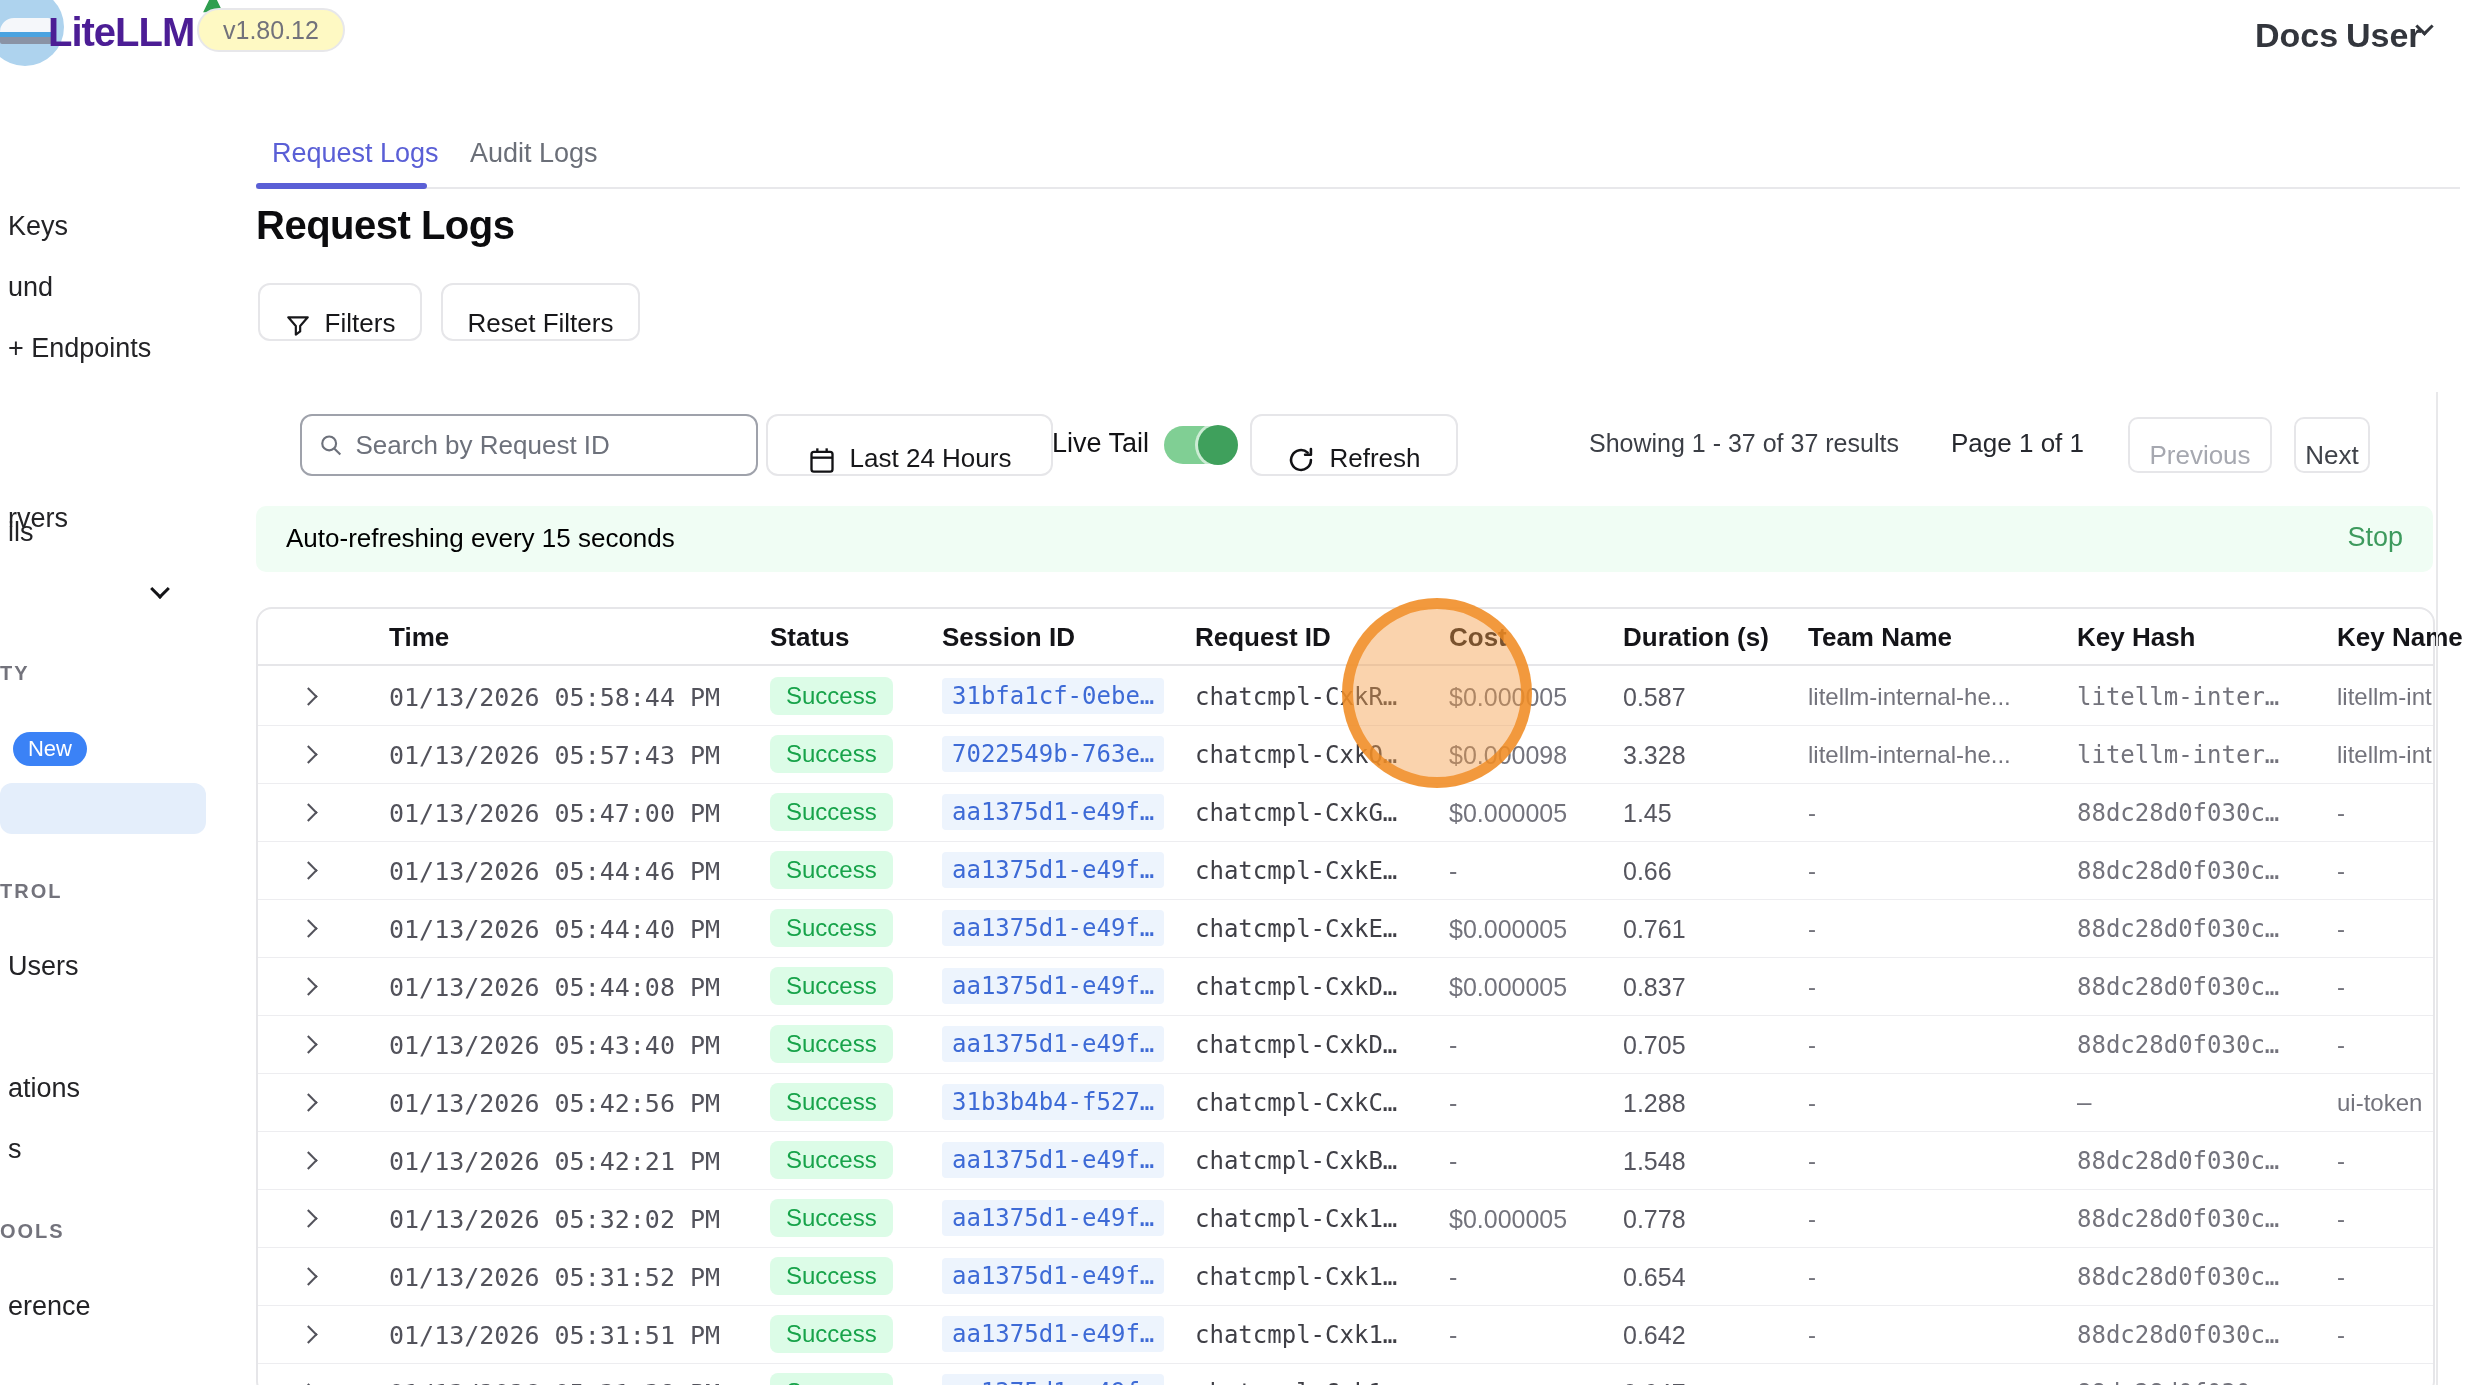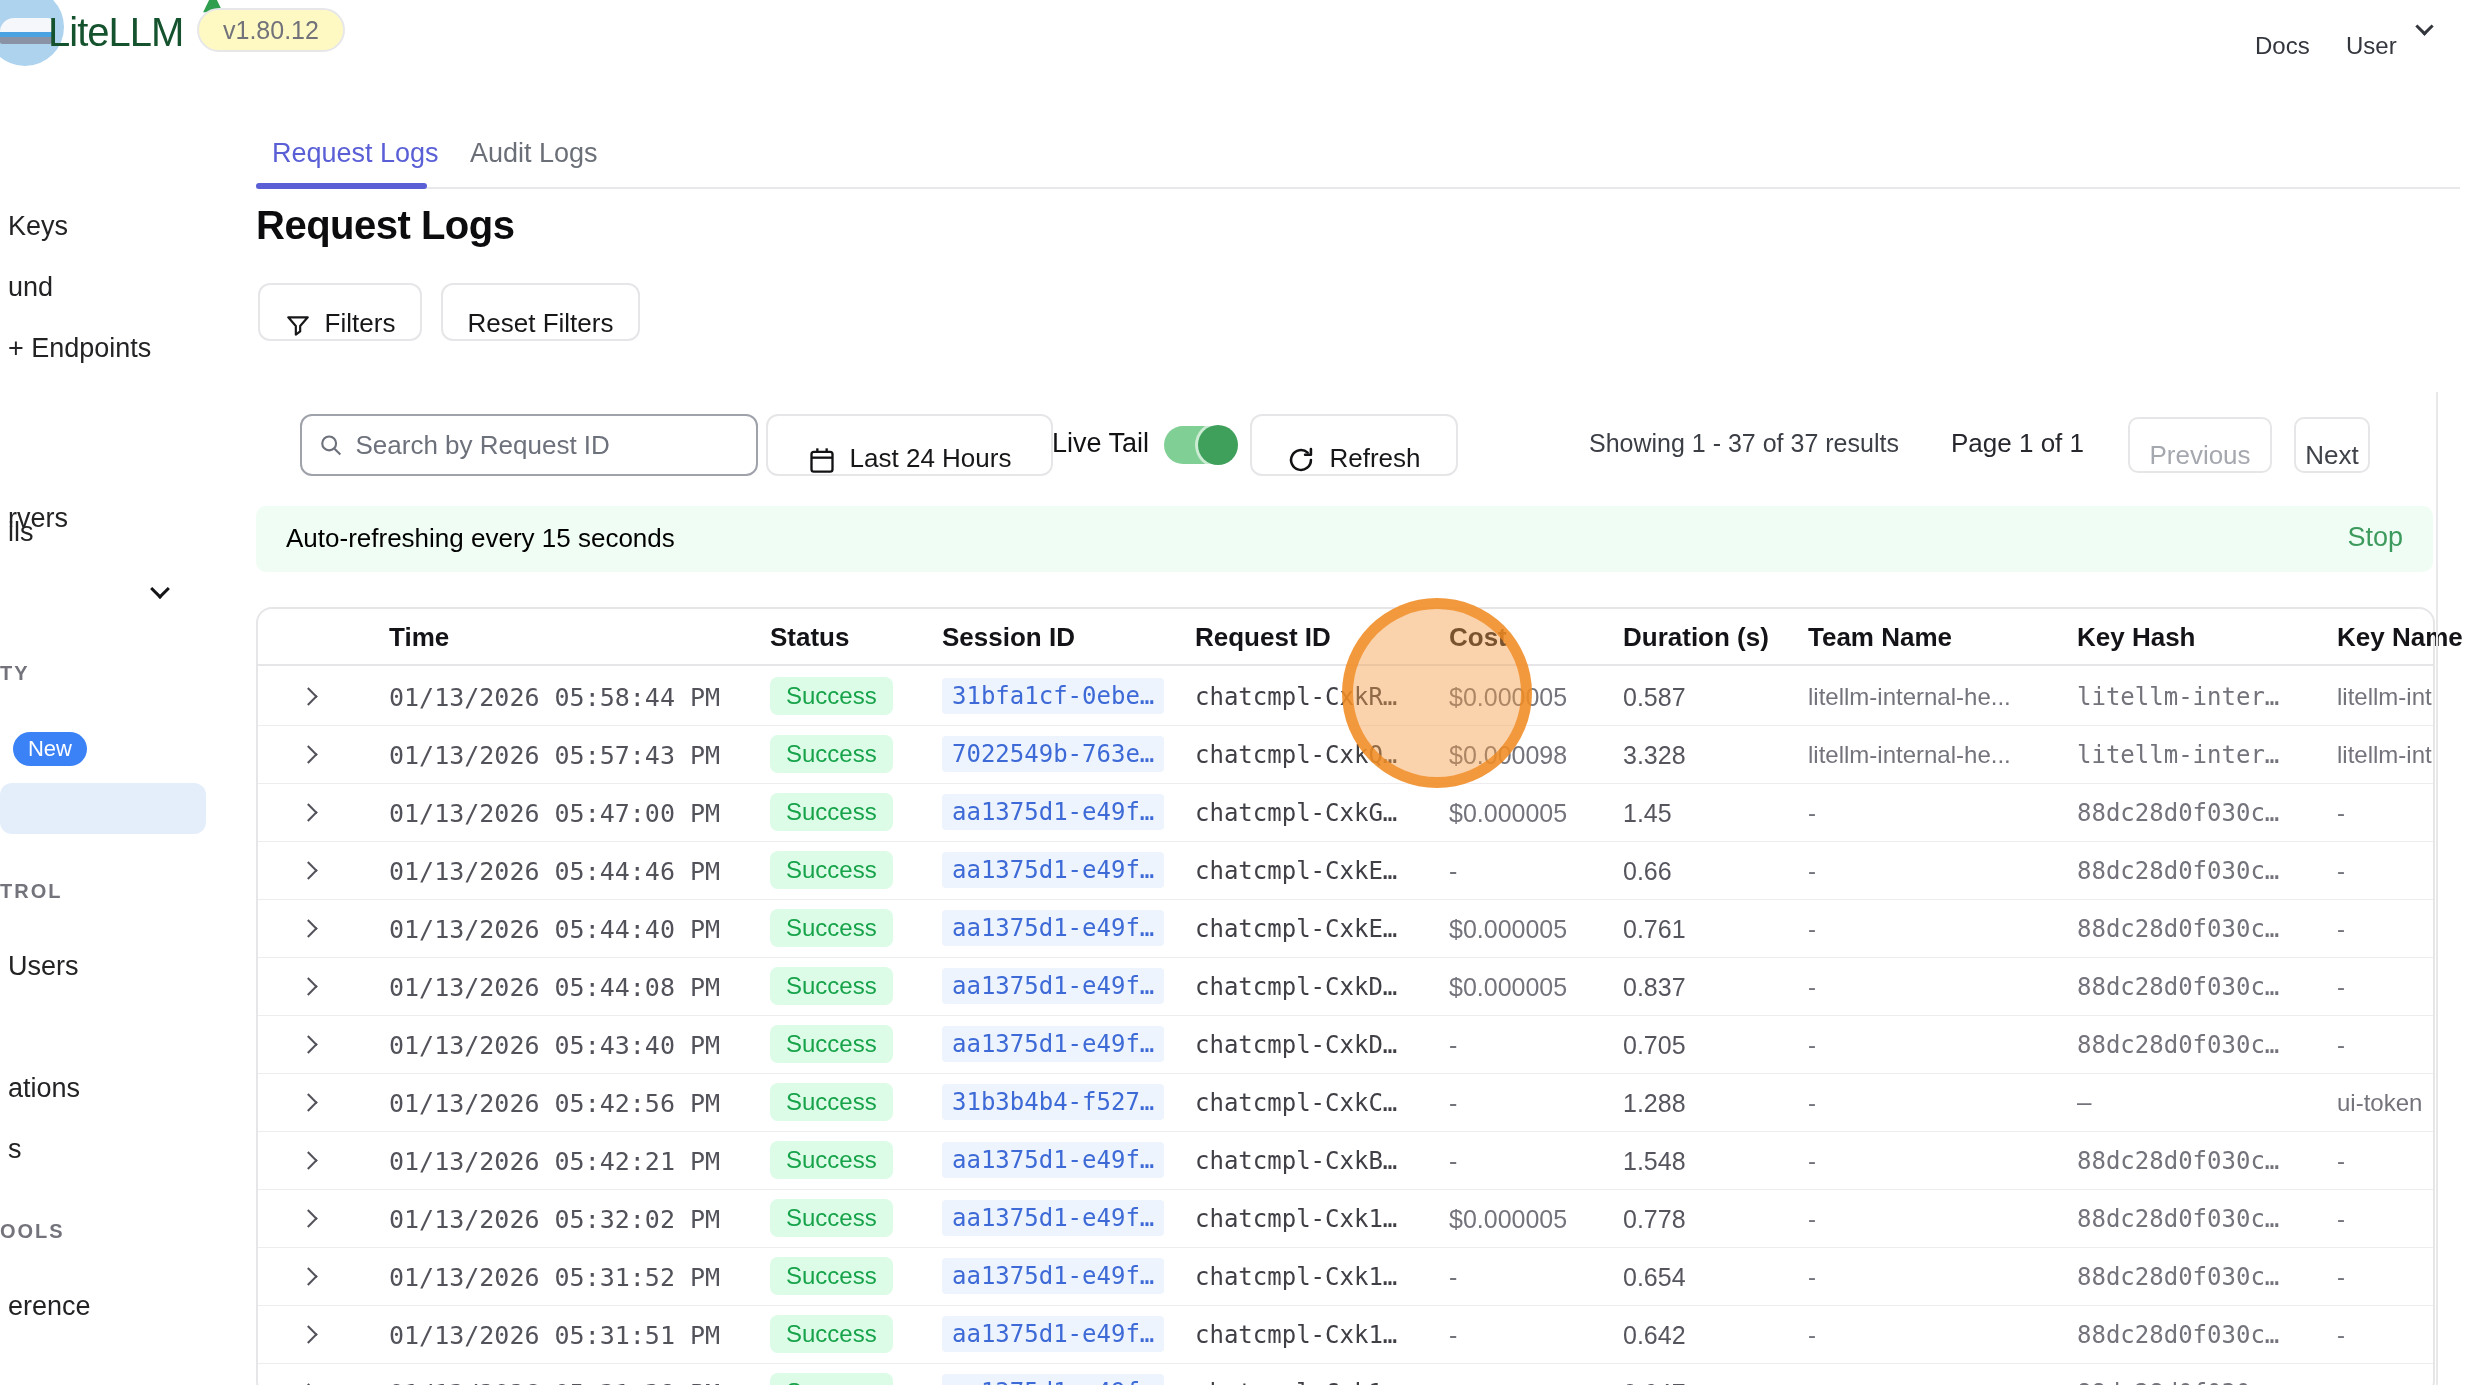--- a/index.html
+++ b/index.html
@@ -7,27 +7,27 @@
               font-family:"Liberation Sans", sans-serif; }
   #stage { position:absolute; left:0; top:0; width:2477px; height:1385px; overflow:hidden; background:#fff; }
   .mono { font-family:"DejaVu Sans Mono", monospace; }
 
   
   .logo-circle { position:absolute; left:-14px; top:-12px; width:78px; height:78px; border-radius:50%;
                  background:#aed3ee; overflow:hidden; }
   .train-body { position:absolute; left:14px; top:30px; width:52px; height:26px; background:#f5f7fa;
                 border-radius:14px 4px 2px 2px; border-bottom:7px solid #8a93a5; }
   .train-stripe { position:absolute; left:14px; top:44px; width:52px; height:5px; background:#4aa3e0; }
-  .logo-text { position:absolute; left:48px; top:10px; font-size:40px; font-weight:400; color:#14532d; letter-spacing:-1px; }
+  .logo-text { position:absolute; left:48px; top:10px; font-size:40px; font-weight:700; color:#4c1d95; letter-spacing:-1px; }
   .tree-icon { position:absolute; left:200px; top:-8px; width:26px; height:26px; background:#2f9e4f;
                clip-path:polygon(50% 0, 12% 78%, 40% 78%, 40% 100%, 60% 100%, 60% 78%, 88% 78%); }
   .ver-badge { position:absolute; left:197px; top:8px; height:44px; padding:0 24px; border:2px solid #e7e7ea;
                border-radius:24px; background:#fef9c3; display:flex; align-items:center;
                font-size:25px; color:#72727b; }
-  .hdr-link { position:absolute; top:32px; font-size:24px; color:#33363d; }
+  .hdr-link { position:absolute; top:16px; font-size:34px; color:#33363d;font-weight:bold; }
   .chev { display:inline-block; width:13px; height:13px; border-right:3px solid #33363d; border-bottom:3px solid #33363d; }
   .chev-down { transform:rotate(45deg); }
   .hdr-user-chev { position:absolute; left:2418px; top:20px; }
 
   
   .sb-item { position:absolute; left:0; font-size:27px; color:#232326; white-space:nowrap;padding-left:8px; }
   .sb-section { position:absolute; left:0; font-size:20px; font-weight:700; color:#73737c; letter-spacing:2px; white-space:nowrap; }
   .sb-chevron { position:absolute; left:153px; top:582px; width:14px; height:14px;
                 border-right:3.5px solid #141417; border-bottom:3.5px solid #141417; transform:rotate(45deg); }
   .sb-new { position:absolute; left:13px; top:732px; width:74px; height:34px; border-radius:17px;

